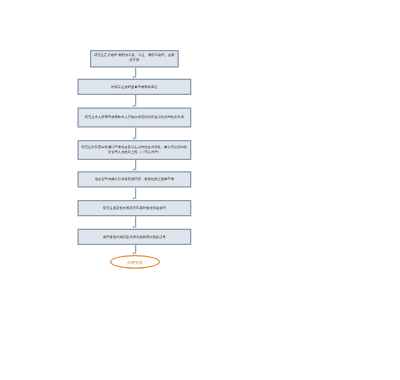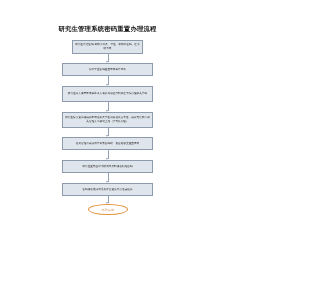--- a/index.html
+++ b/index.html
@@ -90,21 +90,20 @@
     border-left: 1.6px solid transparent;
     border-right: 1.6px solid transparent;
     border-top: 2.2px solid #93a1b4;
   }
 </style>
 </head>
 <body>
 
 <div id="page">
 
-  <div id="doc-title">研究生管理系统密码重置办理流程</div>
 
   <div class="flow">
 
     <div class="node narrow" style="left:72px; top:40px; width:71px; height:14px;">
       <span class="txt">研究生忘记密码
 教职员工及、学生、教职工密码、在系统不同</span>
     </div>
     <div class="conn" style="left:107.5px; top:54px; height:8px;"></div>
     <div class="arrow" style="left:106px; top:61px;"></div>
 

